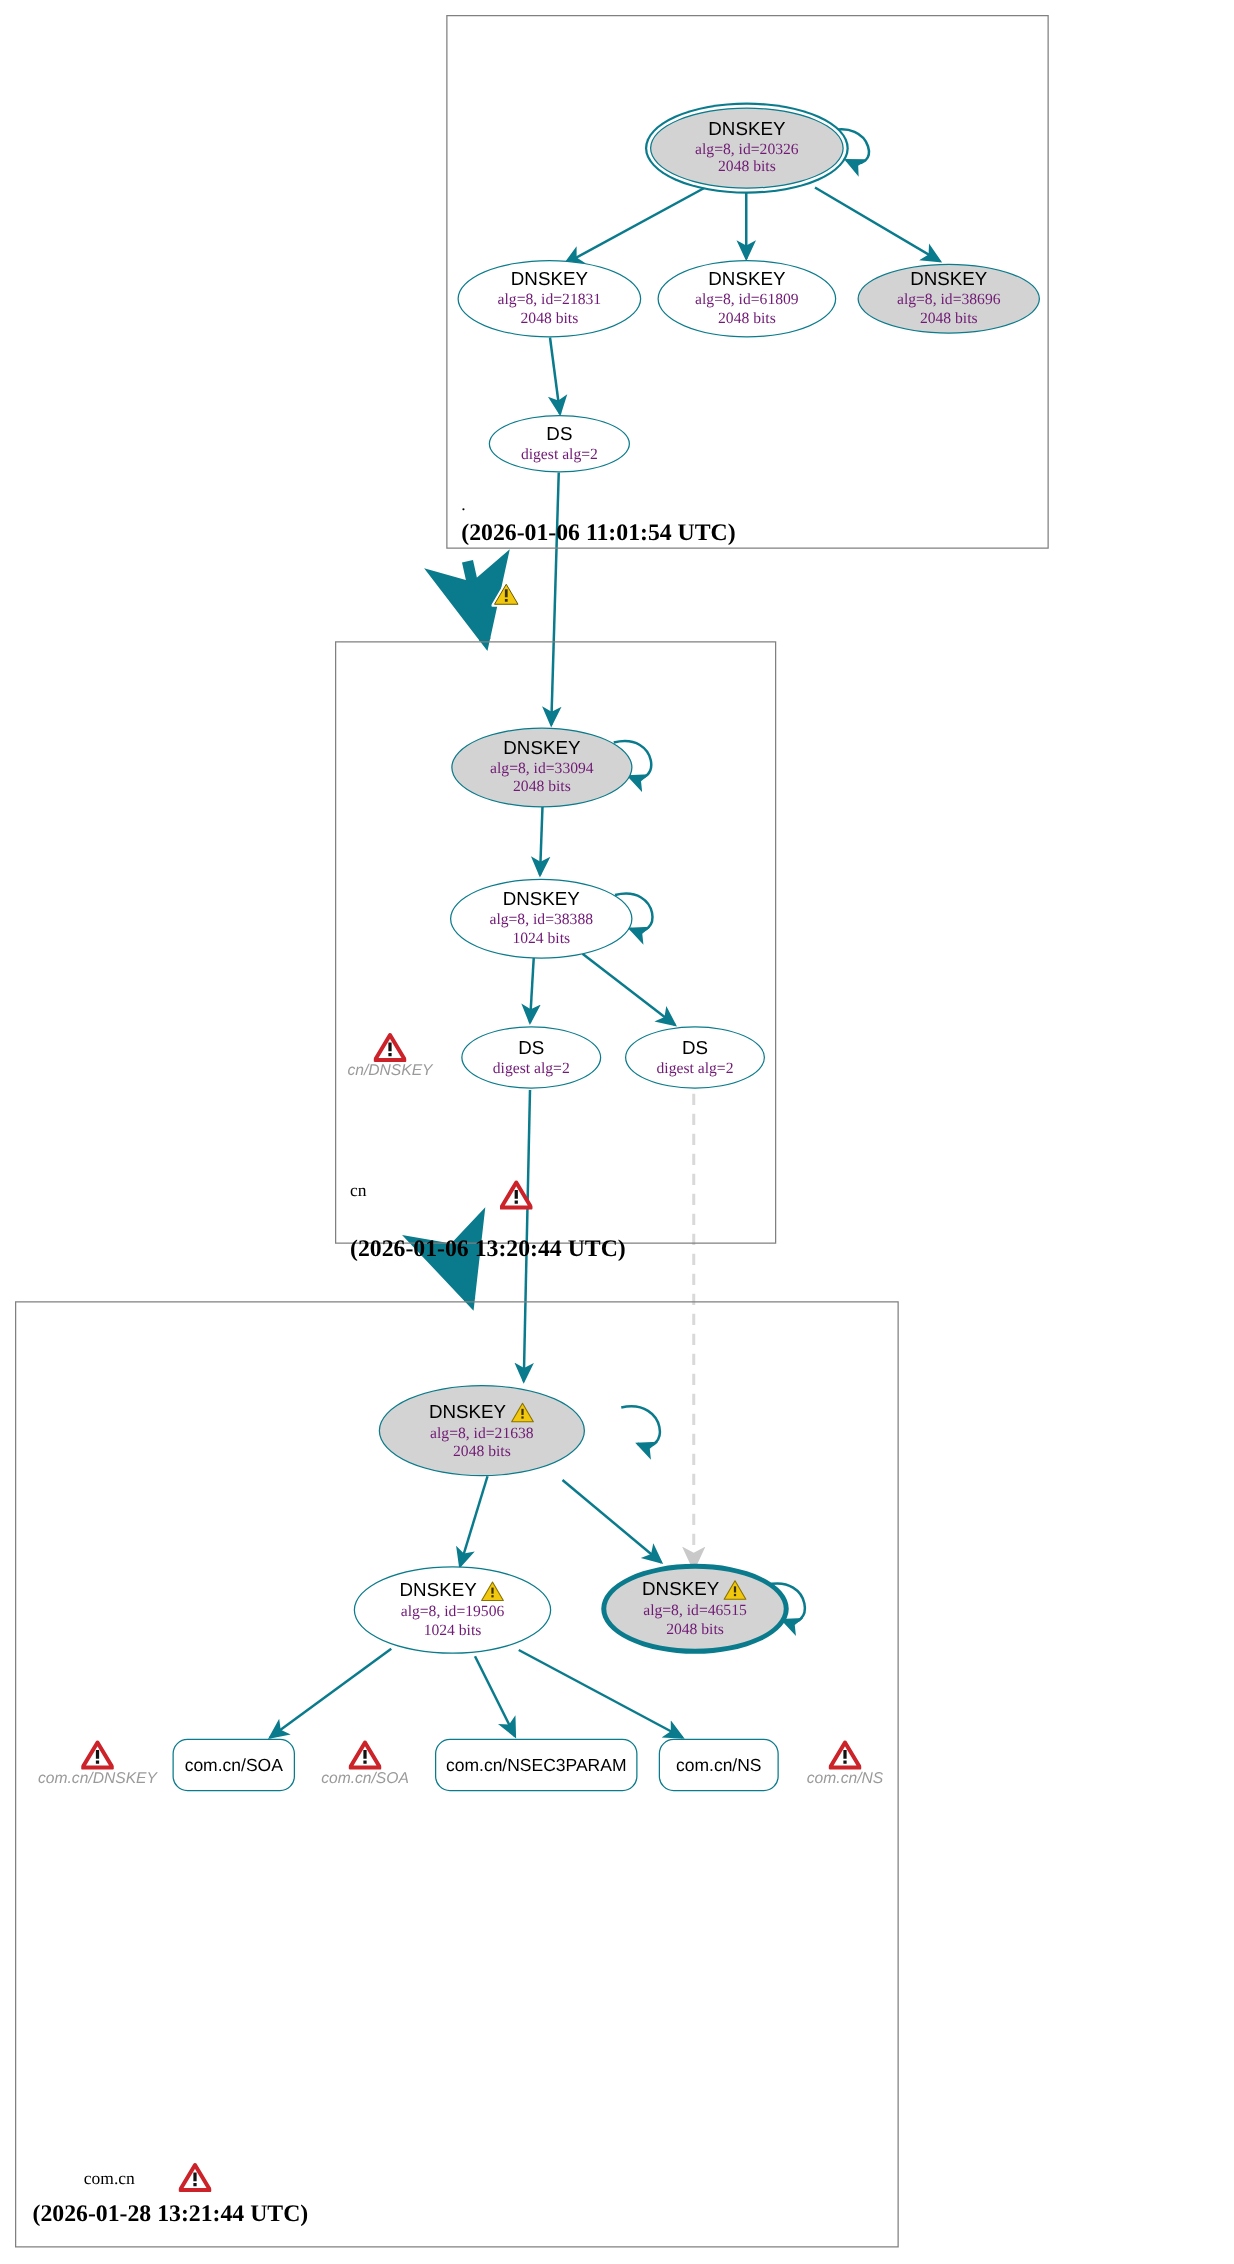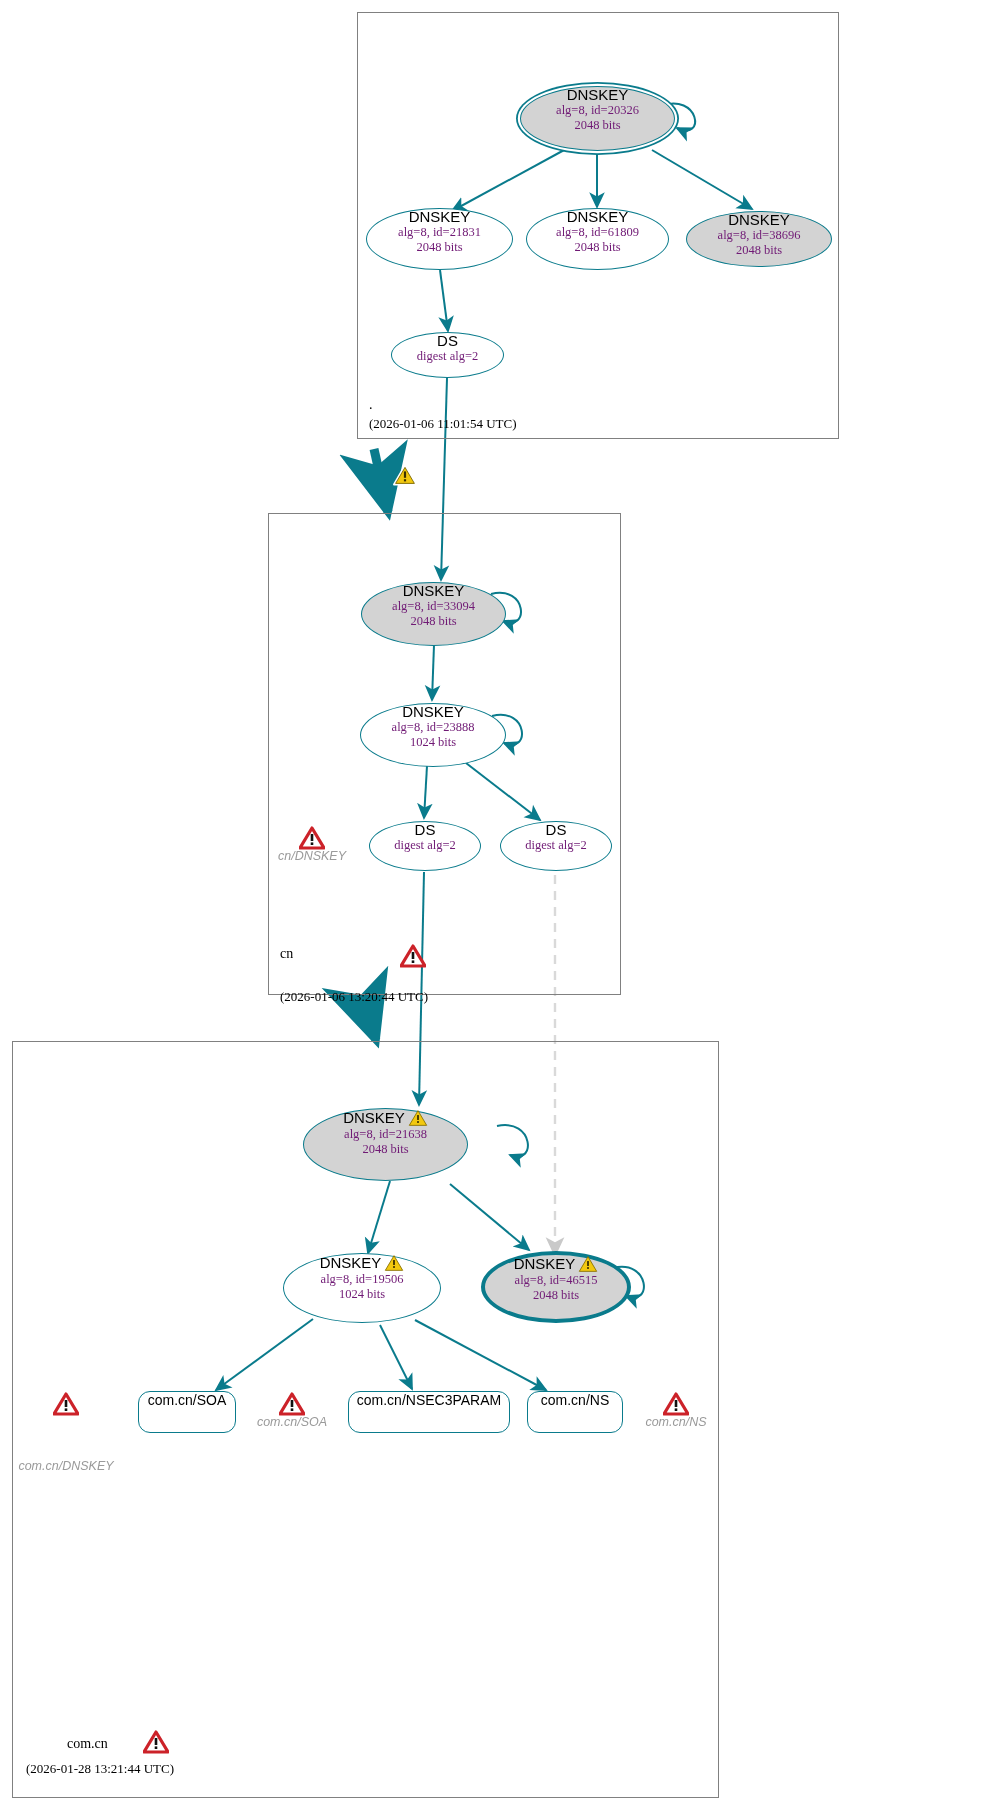--- a/index.html
+++ b/index.html
@@ -2,22 +2,22 @@
 <html><head>
 <meta charset="utf-8">
 <style>
   html,body{margin:0;padding:0;background:#ffffff;}
   body{font-family:"Liberation Serif",serif;}
   #stage{position:relative;width:987px;height:1811px;background:#fff;overflow:hidden;}
   svg.layer{position:absolute;left:0;top:0;width:987px;height:1811px;}
   .zone-box{position:absolute;border:1px solid #808080;background:transparent;box-sizing:border-box;}
   .zone-label{position:absolute;font-family:"Liberation Serif",serif;color:#000;white-space:nowrap;}
   .zone-name{font-size:14px;}
-  .zone-time{font-size:13px;}
-  .node{position:absolute;display:flex;flex-direction:column;align-items:center;justify-content:flex-start;text-align:center;box-sizing:border-box;}
+  .zone-time{font-size:19px;font-weight:bold;}
+  .node{position:absolute;display:flex;flex-direction:column;align-items:center;justify-content:center;text-align:center;box-sizing:border-box;}
   .ellipse{border:1.6px solid #0a7b8c;border-radius:50%;background:#fff;}
   .ellipse.filled{background:#d3d3d3;}
   .ellipse.thick{border-width:4px;}
   .ellipse.dbl{box-shadow:0 0 0 2.2px #fff, 0 0 0 4px #0a7b8c;}
   .rrset{border:1.6px solid #0a7b8c;border-radius:12px;background:#fff;}
   .n-title{font-family:"Liberation Sans",sans-serif;font-size:15px;color:#000;line-height:1.05;display:flex;align-items:center;gap:3px;}
   .n-sub{font-family:"Liberation Serif",serif;font-size:12.5px;color:#701a75;line-height:1.18;}
   .rrset-text{font-family:"Liberation Sans",sans-serif;font-size:14px;color:#000;}
   .err-wrap{position:absolute;display:flex;flex-direction:column;align-items:center;}
   .err-label{font-family:"Liberation Sans",sans-serif;font-style:italic;font-size:12.5px;color:#9a9a9a;white-space:nowrap;margin-top:-1px;}
@@ -168,21 +168,21 @@
         <span>DNSKEY</span>
       </div>
     <div class="n-sub">alg=8, id=33094</div>
     <div class="n-sub">2048 bits</div>
   </div>
 
   <div class="node ellipse" style="left:360px;top:703px;width:146px;height:64px;">
     <div class="n-title">
         <span>DNSKEY</span>
       </div>
-    <div class="n-sub">alg=8, id=23888</div>
+    <div class="n-sub">alg=8, id=38388</div>
     <div class="n-sub">1024 bits</div>
   </div>
 
   <div class="node ellipse" style="left:369px;top:821px;width:112px;height:50px;">
     <div class="n-title">
         <span>DS</span>
       </div>
     <div class="n-sub">digest alg=2</div>
   </div>
 
@@ -252,21 +252,21 @@
   <div class="node rrset" style="left:138px;top:1391px;width:98px;height:42px;">
     <span class="rrset-text">com.cn/SOA</span>
   </div>
   <div class="node rrset" style="left:348px;top:1391px;width:162px;height:42px;">
     <span class="rrset-text">com.cn/NSEC3PARAM</span>
   </div>
   <div class="node rrset" style="left:527px;top:1391px;width:96px;height:42px;">
     <span class="rrset-text">com.cn/NS</span>
   </div>
 
-  <div class="err-wrap" style="left:12px;top:1392px;width:108px;gap:44px;">
+  <div class="err-wrap" style="left:24px;top:1392px;width:108px;">
     <span class="ico">
       <svg width="26" height="24" viewBox="0 0 26 24">
           <path d="M13 2 L25 22 L1 22 Z" fill="#ffffff" stroke="#cc2229" stroke-width="3.2" stroke-linejoin="round"></path>
           <rect x="11.7" y="8" width="2.6" height="7" fill="#111"></rect>
           <rect x="11.7" y="16.4" width="2.6" height="2.6" fill="#111"></rect>
         </svg>
     </span>
     <span class="err-label">com.cn/DNSKEY</span>
   </div>
 

